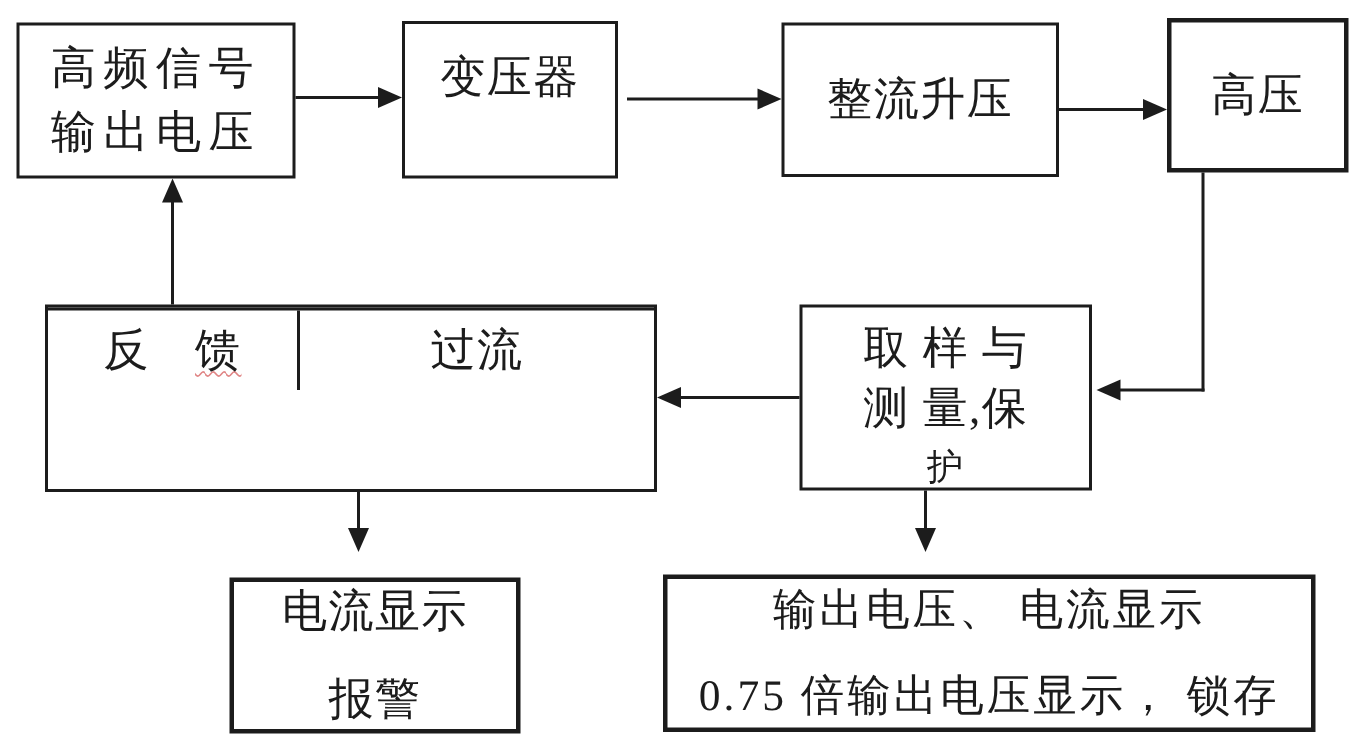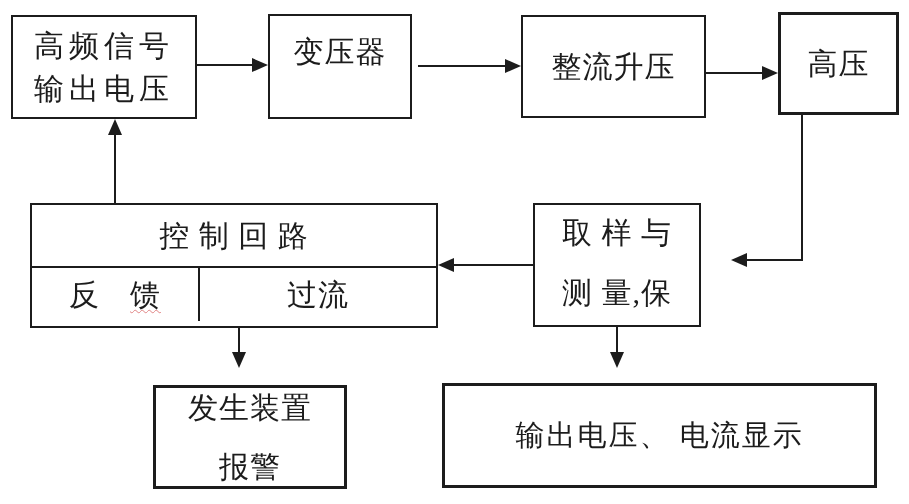--- a/index.html
+++ b/index.html
@@ -61,46 +61,44 @@
 
   <div class="box" style="left:521px; top:15px; width:185px; height:103px;">
     <div class="bline tight">整流升压</div>
   </div>
 
   <div class="box thick" style="left:778px; top:12px; width:121px; height:103px;">
     <div class="bline tight">高压</div>
   </div>
 
   <div class="box" style="left:30px; top:203px; width:408px; height:125px; justify-content:flex-start;">
-    <div class="ctrl-title">
-      <div class="bline tight">控 制 回 路</div>
-    </div>
     <div class="ctrl-cells">
       <div class="ctrl-cell" style="width:166px;">
         <div class="bline tight"><span>反</span><span class="sq" style="margin-left:30px;">馈</span></div>
       </div>
       <div class="ctrl-cell" style="flex:1;">
         <div class="bline tight">过流</div>
       </div>
     </div>
   </div>
 
-  <div class="box clipbox" style="left:533px; top:203px; width:168px; height:124px;gap:20px;">
+  <div class="box clipbox" style="left:533px; top:203px; width:195px; height:124px;">
     <div class="bline tight">取 样 与</div>
     <div class="bline tight">测 量,保</div>
     <div class="bline tight small">护</div>
   </div>
 
   <div class="box thick" style="left:153px; top:385px; width:194px; height:104px;">
-    <div class="bline tight">发生装置</div>
+    <div class="bline tight">电流显示</div>
     <div class="bline tight">报警</div>
   </div>
 
   <div class="box thick disp" style="left:442px; top:383px; width:435px; height:105px;">
     <div class="bline">输出电压、 电流显示</div>
+    <div class="bline">0.75 倍输出电压显示， 锁存</div>
   </div>
 
   <div class="hline" style="left:197px; top:64px; width:57px;"></div>
   <div class="ah ah-right" style="left:252px; top:58px;"></div>
 
   <div class="hline" style="left:418px; top:65px; width:89px;"></div>
   <div class="ah ah-right" style="left:505px; top:59px;"></div>
 
   <div class="hline" style="left:706px; top:72px; width:58px;"></div>
   <div class="ah ah-right" style="left:762px; top:66px;"></div>

